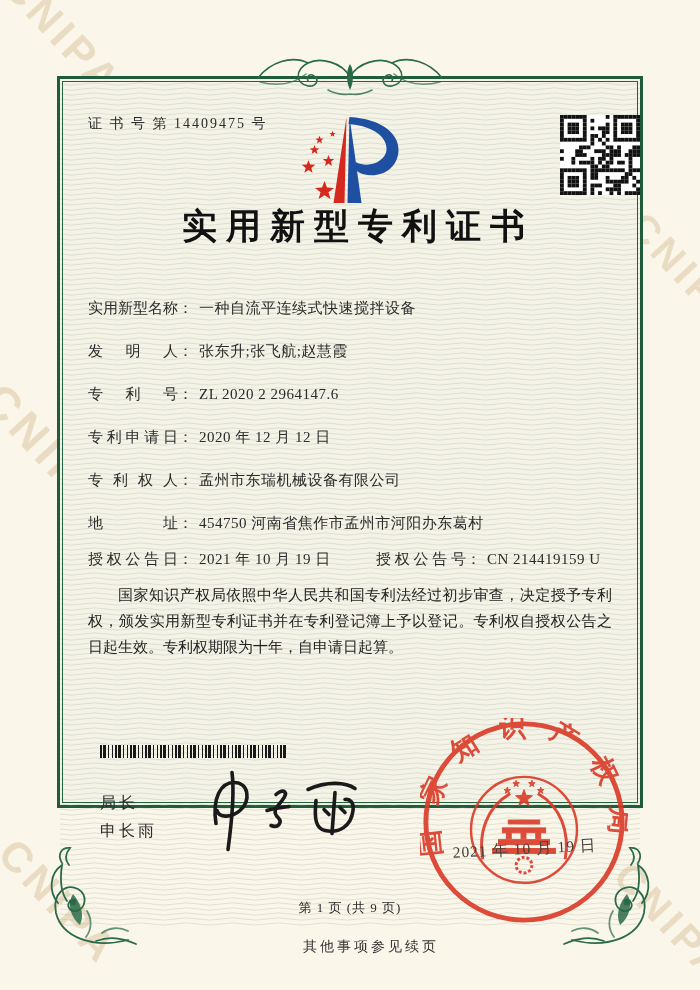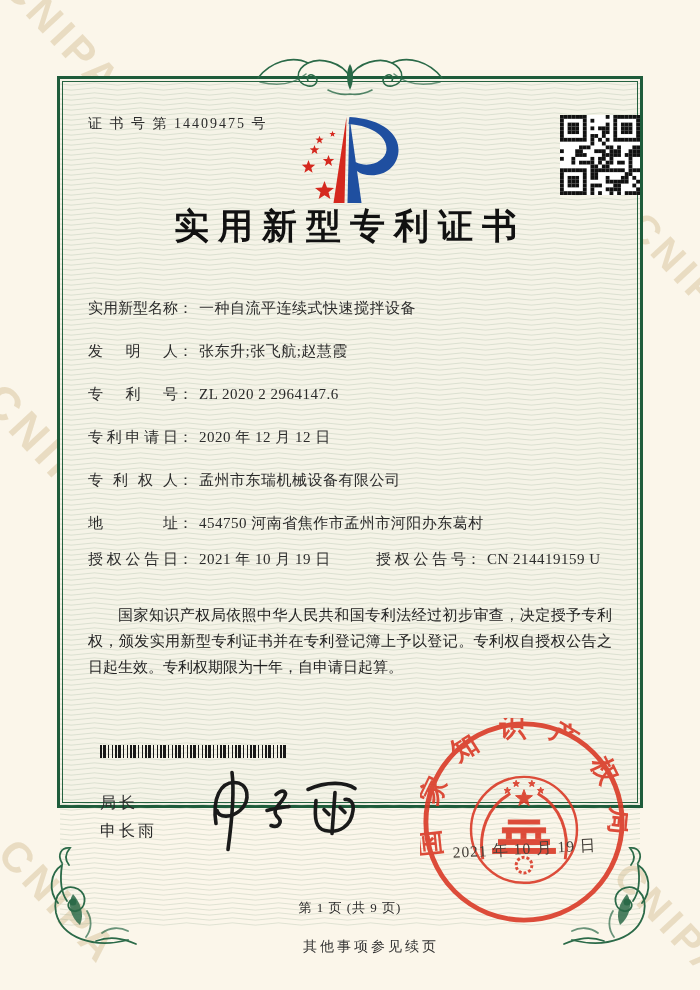--- a/index.html
+++ b/index.html
@@ -22,30 +22,30 @@
   }
   .frame::before{
     content:'';position:absolute;inset:2px;border:1px solid #24613f;pointer-events:none;z-index:3;
   }
   .wavebg{position:absolute;inset:0;z-index:0;}
   .cert-no{position:absolute;left:28px;top:36px;font-size:14px;letter-spacing:2px;z-index:5;}
   .logo{position:absolute;left:224px;top:30px;width:130px;height:100px;z-index:5;}
   .qr{position:absolute;left:500px;top:36px;width:80px;height:80px;z-index:5;}
   .title{
     position:absolute;left:0;top:124px;width:100%;text-align:center;
-    font-size:35px;font-weight:bold;letter-spacing:9px;color:#111;z-index:5;
+    font-size:35px;font-weight:bold;letter-spacing:9px;color:#111;z-index:5;padding-left:8px;
   }
   .frow{position:absolute;left:28px;font-size:15px;z-index:5;white-space:nowrap;}
   .flabel{display:inline-block;width:90px;text-align:justify;text-align-last:justify;vertical-align:bottom;}
   .fcolon{display:inline-block;}
   .fvalue{margin-left:6px;letter-spacing:.5px;}
   .fgroup2{position:absolute;left:288px;top:0;}
   .paras{
     position:absolute;left:28px;top:504px;width:524px;font-size:15px;line-height:1.72;
-    text-align:justify;z-index:5;color:#222;margin-top:20px;
+    text-align:justify;z-index:5;color:#222;
   }
   .paras p{margin:0;text-indent:2em;}
   .barcode{
     position:absolute;left:40px;top:666px;width:186px;height:13px;z-index:5;
     background:repeating-linear-gradient(90deg,
       #181818 0 2px,transparent 2px 3px,
       #181818 3px 6px,transparent 6px 8px,
       #181818 8px 9px,transparent 9px 12px,
       #181818 12px 13px,transparent 13px 15px);
   }

